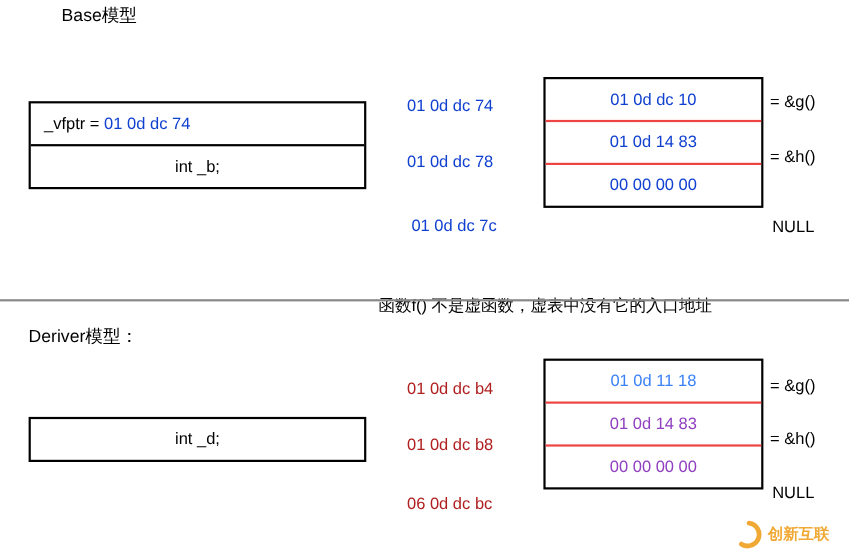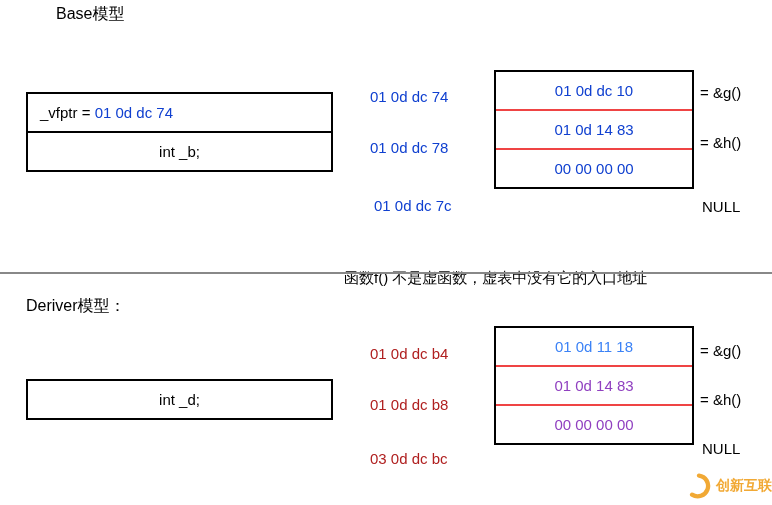--- a/index.html
+++ b/index.html
@@ -71,21 +71,21 @@
 
     .divider {
       position: absolute;
       left: 0;
       width: 772px;
       border-top: 2px solid #888;
     }
 
     .watermark {
       position: absolute;
-      right: 0;
+      right: 18px;
       bottom: 6px;
       display: flex;
       align-items: center;
       gap: 4px;
       opacity: 0.9;
     }
     .watermark-arc {
       width: 26px; height: 26px;
     }
     .watermark-text {
@@ -139,21 +139,21 @@
   <div class="section-title" style="left:26px; top:296px;">Deriver模型：</div>
 
   <div class="obj-box" style="left:26px; top:379px;">
     <div class="obj-row">
       <span class="label center">int _d;</span>
     </div>
   </div>
 
   <div class="addr-label red" style="left:370px; top:345px;">01 0d dc b4</div>
   <div class="addr-label red" style="left:370px; top:396px;">01 0d dc b8</div>
-  <div class="addr-label red" style="left:370px; top:450px;">03 0d dc bc</div>
+  <div class="addr-label red" style="left:370px; top:450px;">06 0d dc bc</div>
 
   <div class="vtable" style="left:494px; top:326px;">
     <div class="vtable-row">
       <span class="val red">01 0d 11 18</span>
     </div>
     <div class="vtable-row">
       <span class="val purple">01 0d 14 83</span>
     </div>
     <div class="vtable-row">
       <span class="val purple">00 00 00 00</span>

